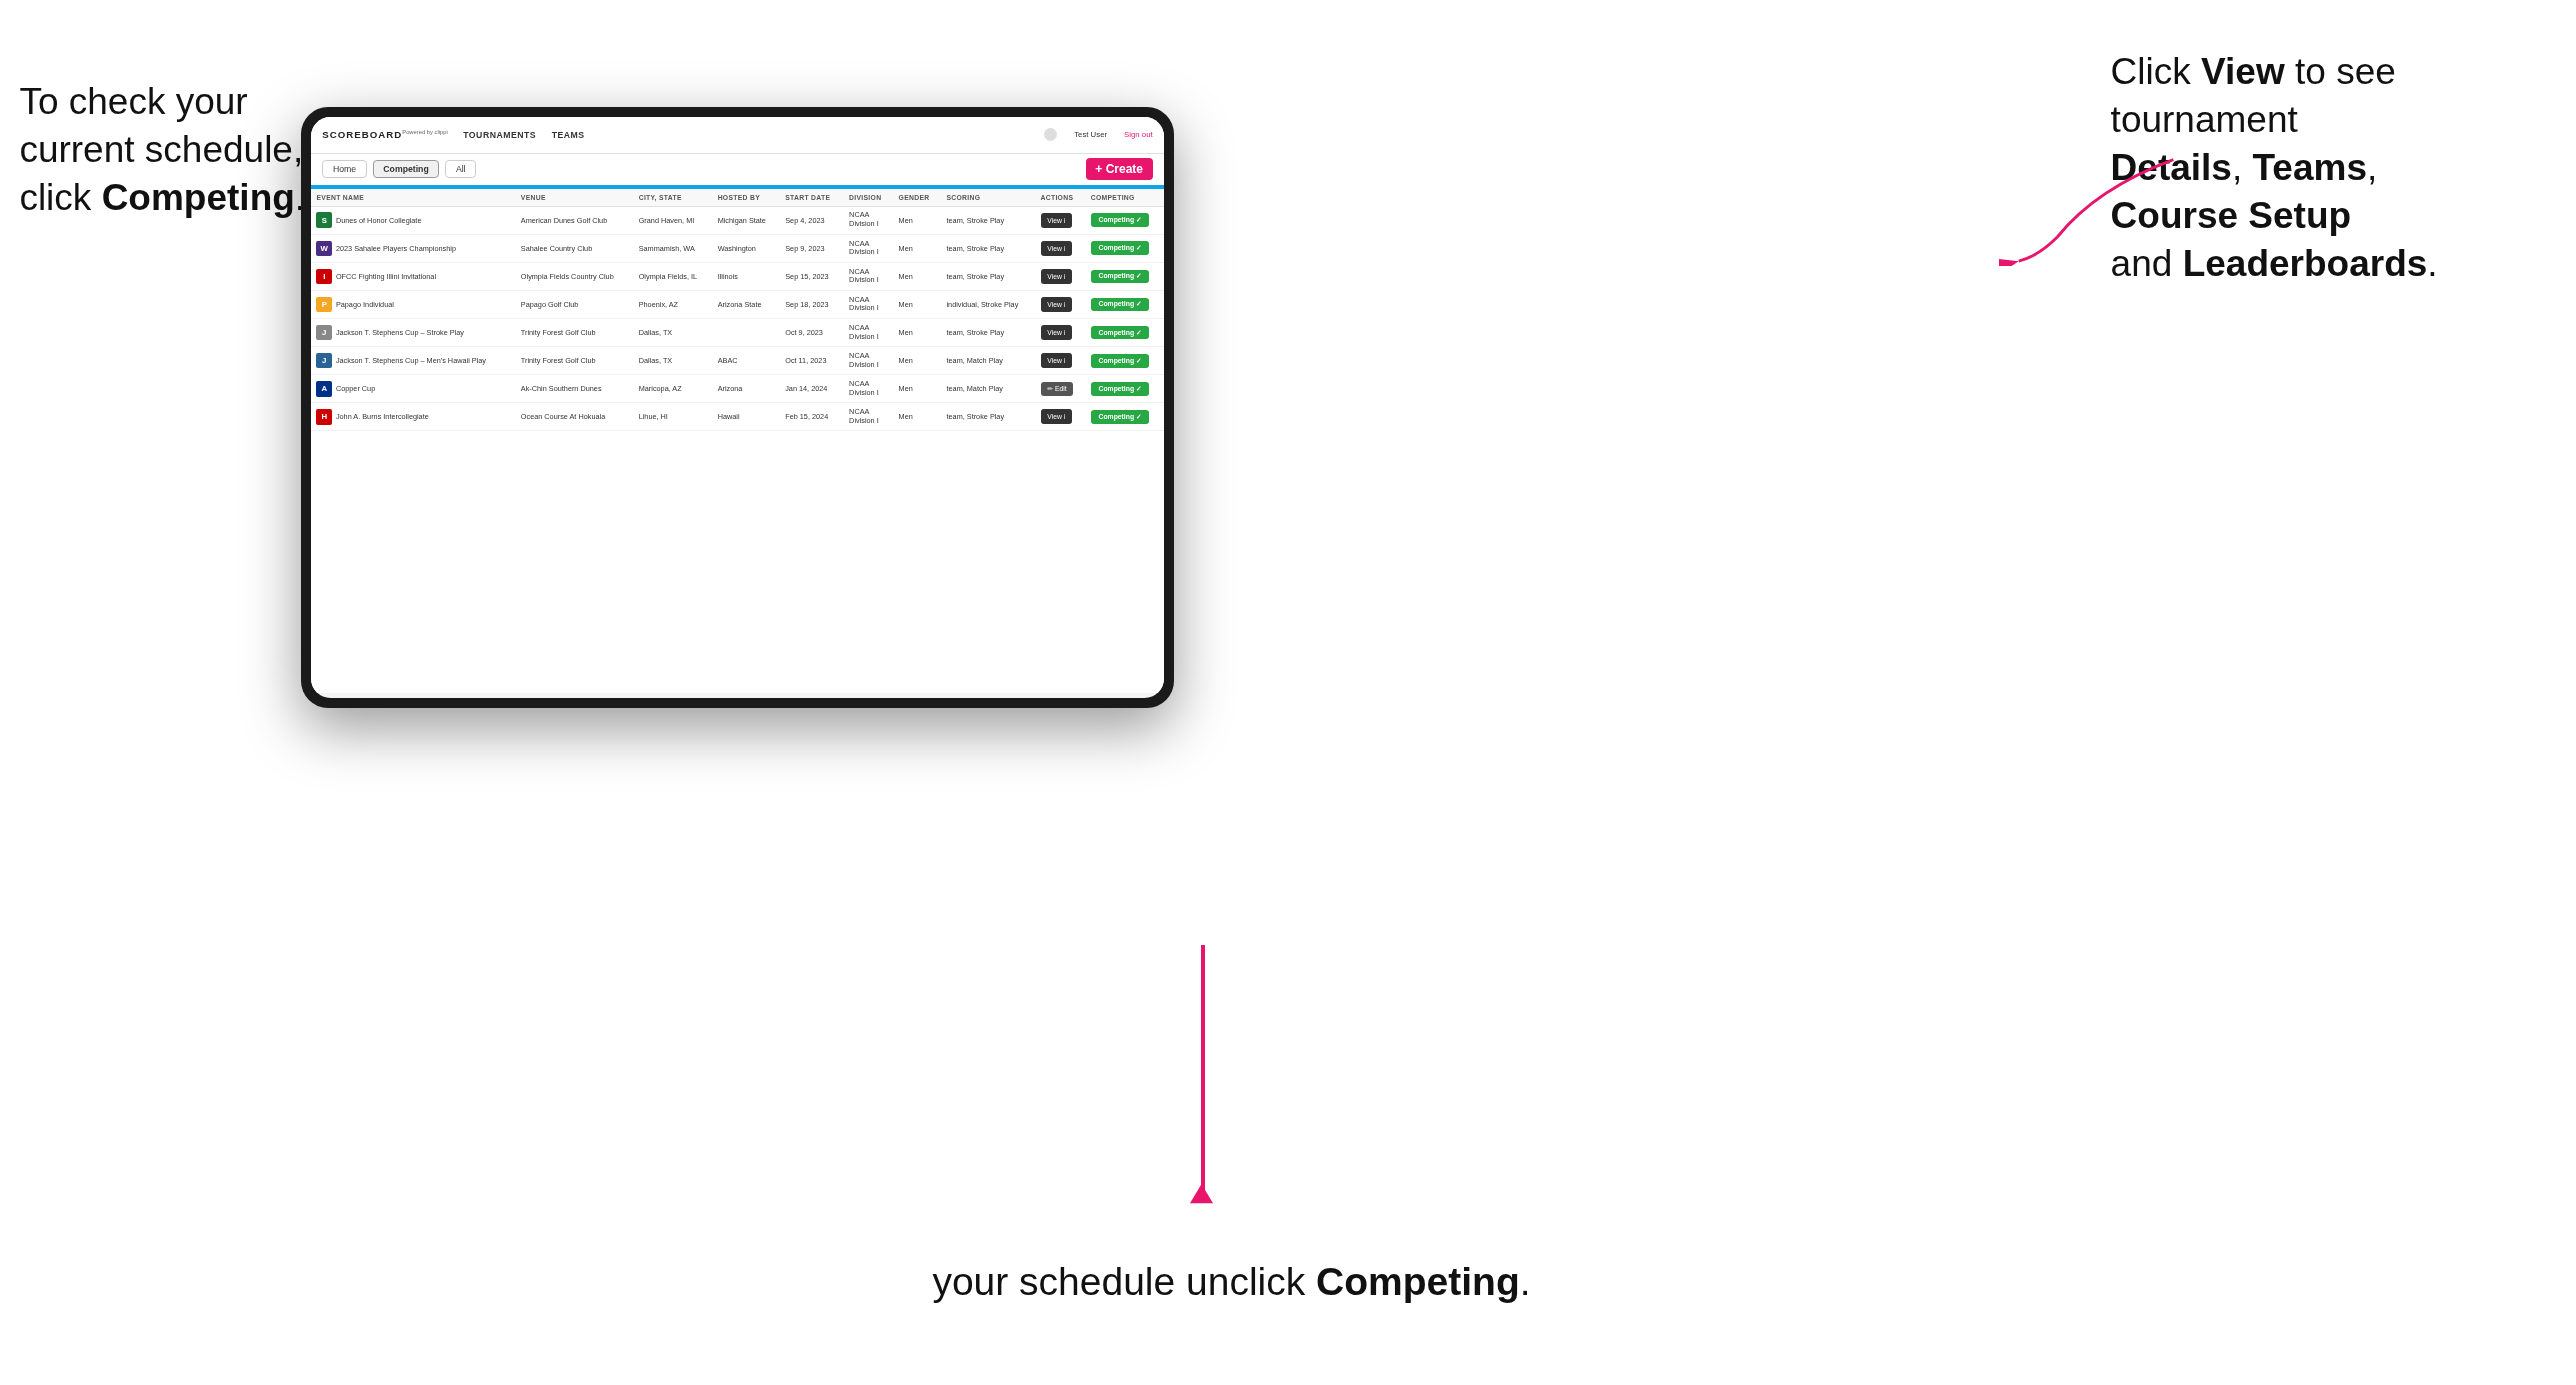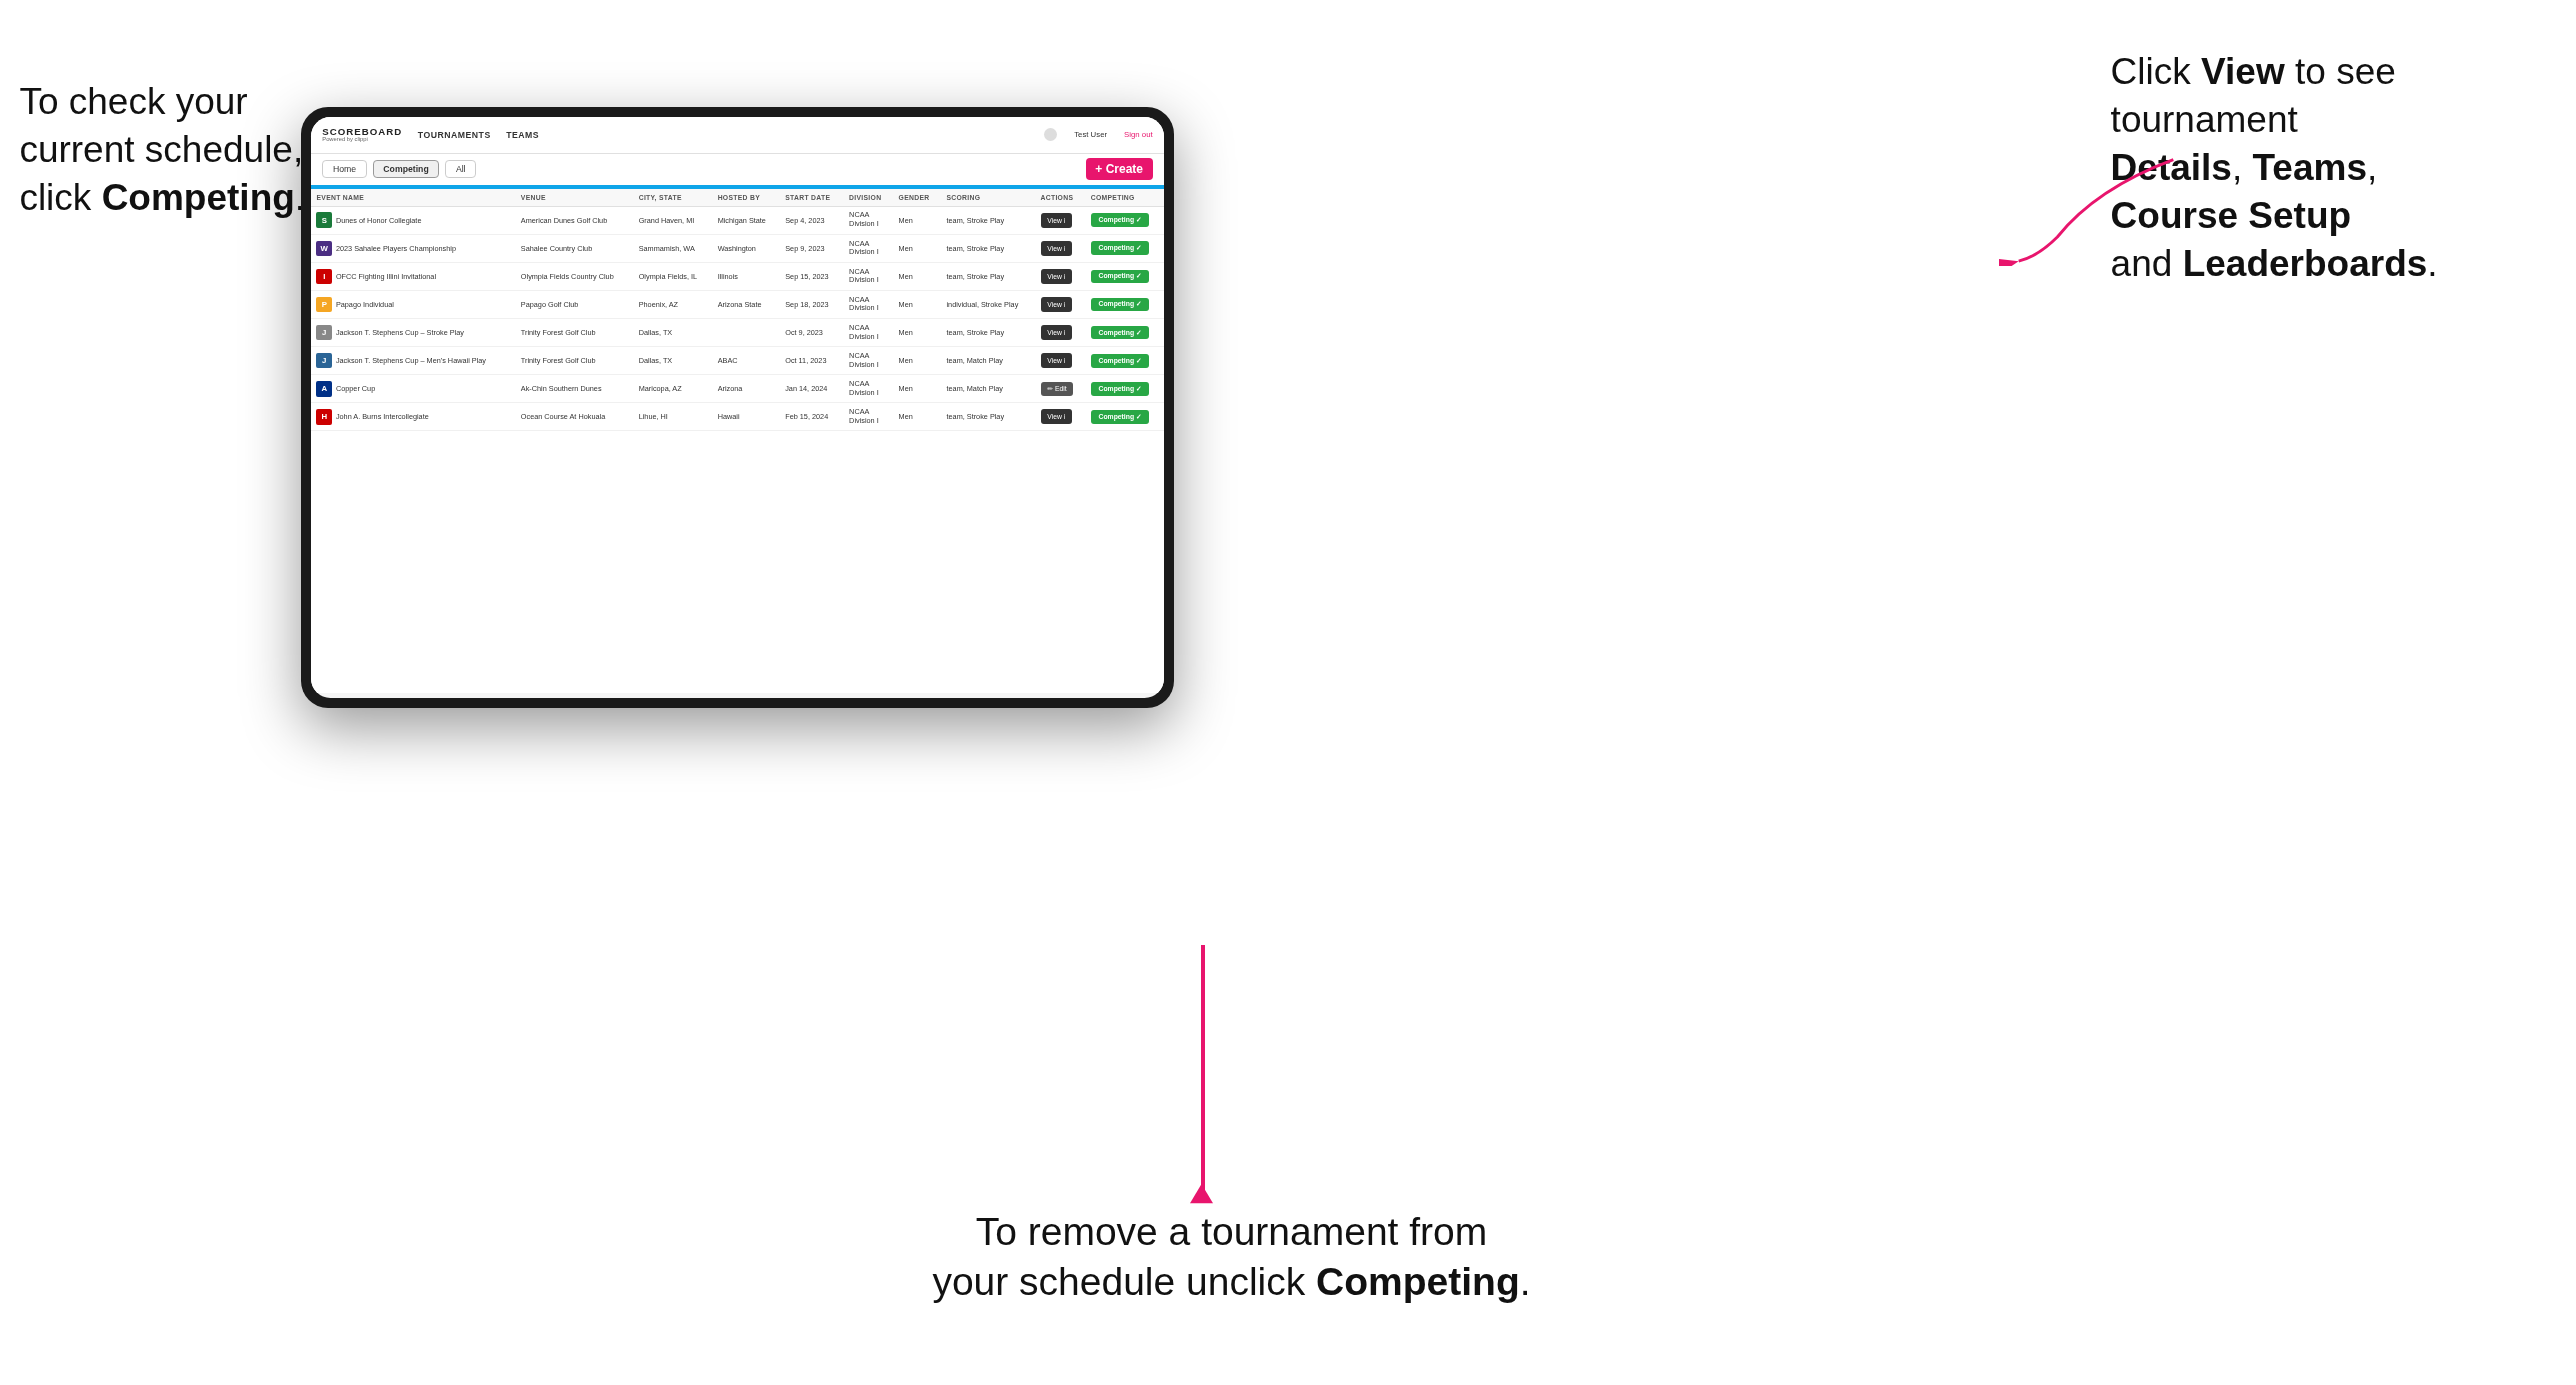--- a/index.html
+++ b/index.html
@@ -64,21 +64,20 @@
       background: #ffffff;
       height: 37px;
       display: flex;
       align-items: center;
       padding: 0 11.6px;
       border-bottom: 1px solid #e0e0e0;
       gap: 15.5px;
     }
     .scoreboard-logo {
       display: flex;
-      flex-direction: column;
       line-height: 1;
     }
     .scoreboard-logo .logo-title {
       font-size: 9.7px;
       font-weight: 800;
       color: #222;
       letter-spacing: 1px;
     }
     .scoreboard-logo .logo-sub {
       font-size: 5.8px;
@@ -247,21 +246,21 @@
 
 <div class="annotation annot-top-right">
   <span>Click </span><strong>View</strong><span> to see</span><br>
   <span>tournament</span><br>
   <strong>Details</strong>, <strong>Teams</strong>,<br>
   <strong>Course Setup</strong><br>
   and <strong>Leaderboards</strong>.
 </div>
 
 <div class="annotation annot-bottom">
-  <span>To remove a tournament from</span><br>
+  <br>
   <span>your schedule unclick </span><strong>Competing</strong><span>.</span>
 </div>
 
 <svg class="annotation-arrow" width="291" height="78" style="position:absolute; top:270px; left:301px;" viewBox="0 0 300 80">
   <defs>
     <marker id="arrowhead-left" markerWidth="8" markerHeight="6" refX="8" refY="3" orient="auto">
       <polygon points="0 0, 8 3, 0 6" fill="#e8156d"></polygon>
     </marker>
   </defs>
   <path d="M 10,40 Q 80,10 200,50 Q 240,60 270,58" stroke="#e8156d" stroke-width="3" fill="none" marker-end="url(#arrowhead-left)"></path>

